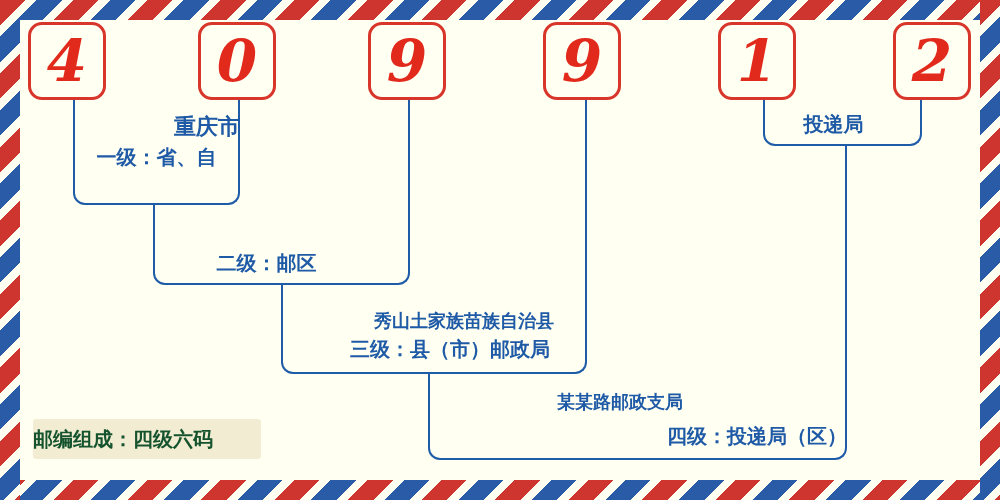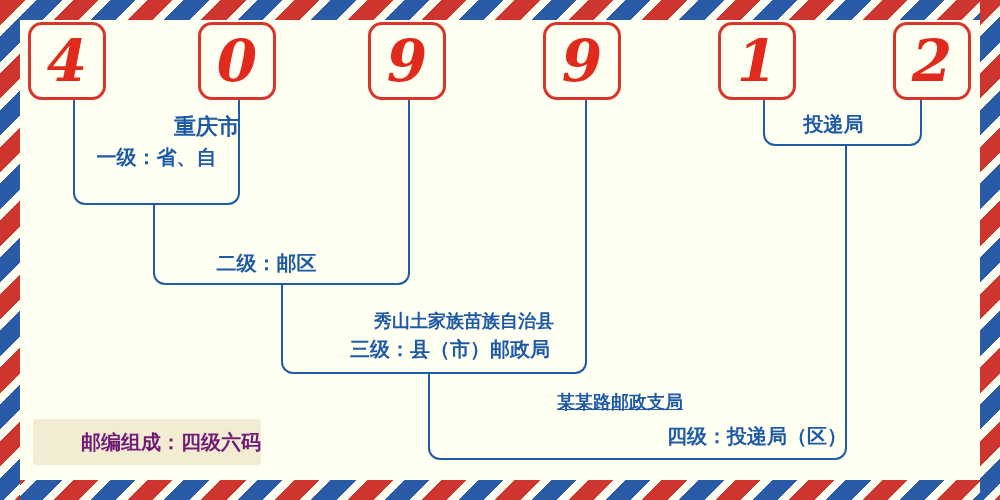--- a/index.html
+++ b/index.html
@@ -73,31 +73,31 @@
     position: absolute;
     color: #1E5AA6; font-weight: bold; text-align: center;
     white-space: nowrap;
   }
   #t-place1   { left: 73px;  top: 112px; width: 167px; font-size: 22px; text-align: right; }
   #t-l1a      { left: 68px;  top: 144px; width: 177px; font-size: 20px; }
   #t-l1b      { left: 68px;  top: 170px; width: 177px; font-size: 20px; }
   #t-l2       { left: 138px; top: 250px; width: 257px; font-size: 20px; }
   #t-place3   { left: 281px; top: 309px; width: 306px; font-size: 18px; margin-left: 30px; }
   #t-l3       { left: 281px; top: 336px; width: 306px; font-size: 20px; margin-left: 16px; }
-  #t-place4   { left: 428px; top: 390px; width: 384px; font-size: 18px; text-decoration: underline; }
+  #t-place4   { left: 428px; top: 390px; width: 384px; font-size: 18px; }
   #t-l4       { left: 428px; top: 423px; width: 419px; font-size: 20px; text-align: right; }
   #t-delivery { left: 763px; top: 111px; width: 141px; font-size: 20px; }
 
   
   #badge {
     position: absolute; left: 33px; top: 419px;
-    width: 228px; height: 46px;
+    width: 228px; height: 40px;
     background: #F2EDD2; border-radius: 3px;
-    display: flex; align-items: center; justify-content: flex-end;
-    color: #701a75; font-weight: bold; font-size: 20px;
+    display: flex; align-items: center; justify-content: flex-start;
+    color: #14532d; font-weight: bold; font-size: 20px;
     white-space: nowrap;
   }
 </style>
 </head>
 <body>
 
 <div class="canvas">
 
   <div class="stripes stripes-h edge-top"></div>
   <div class="stripes stripes-h edge-bottom"></div>

